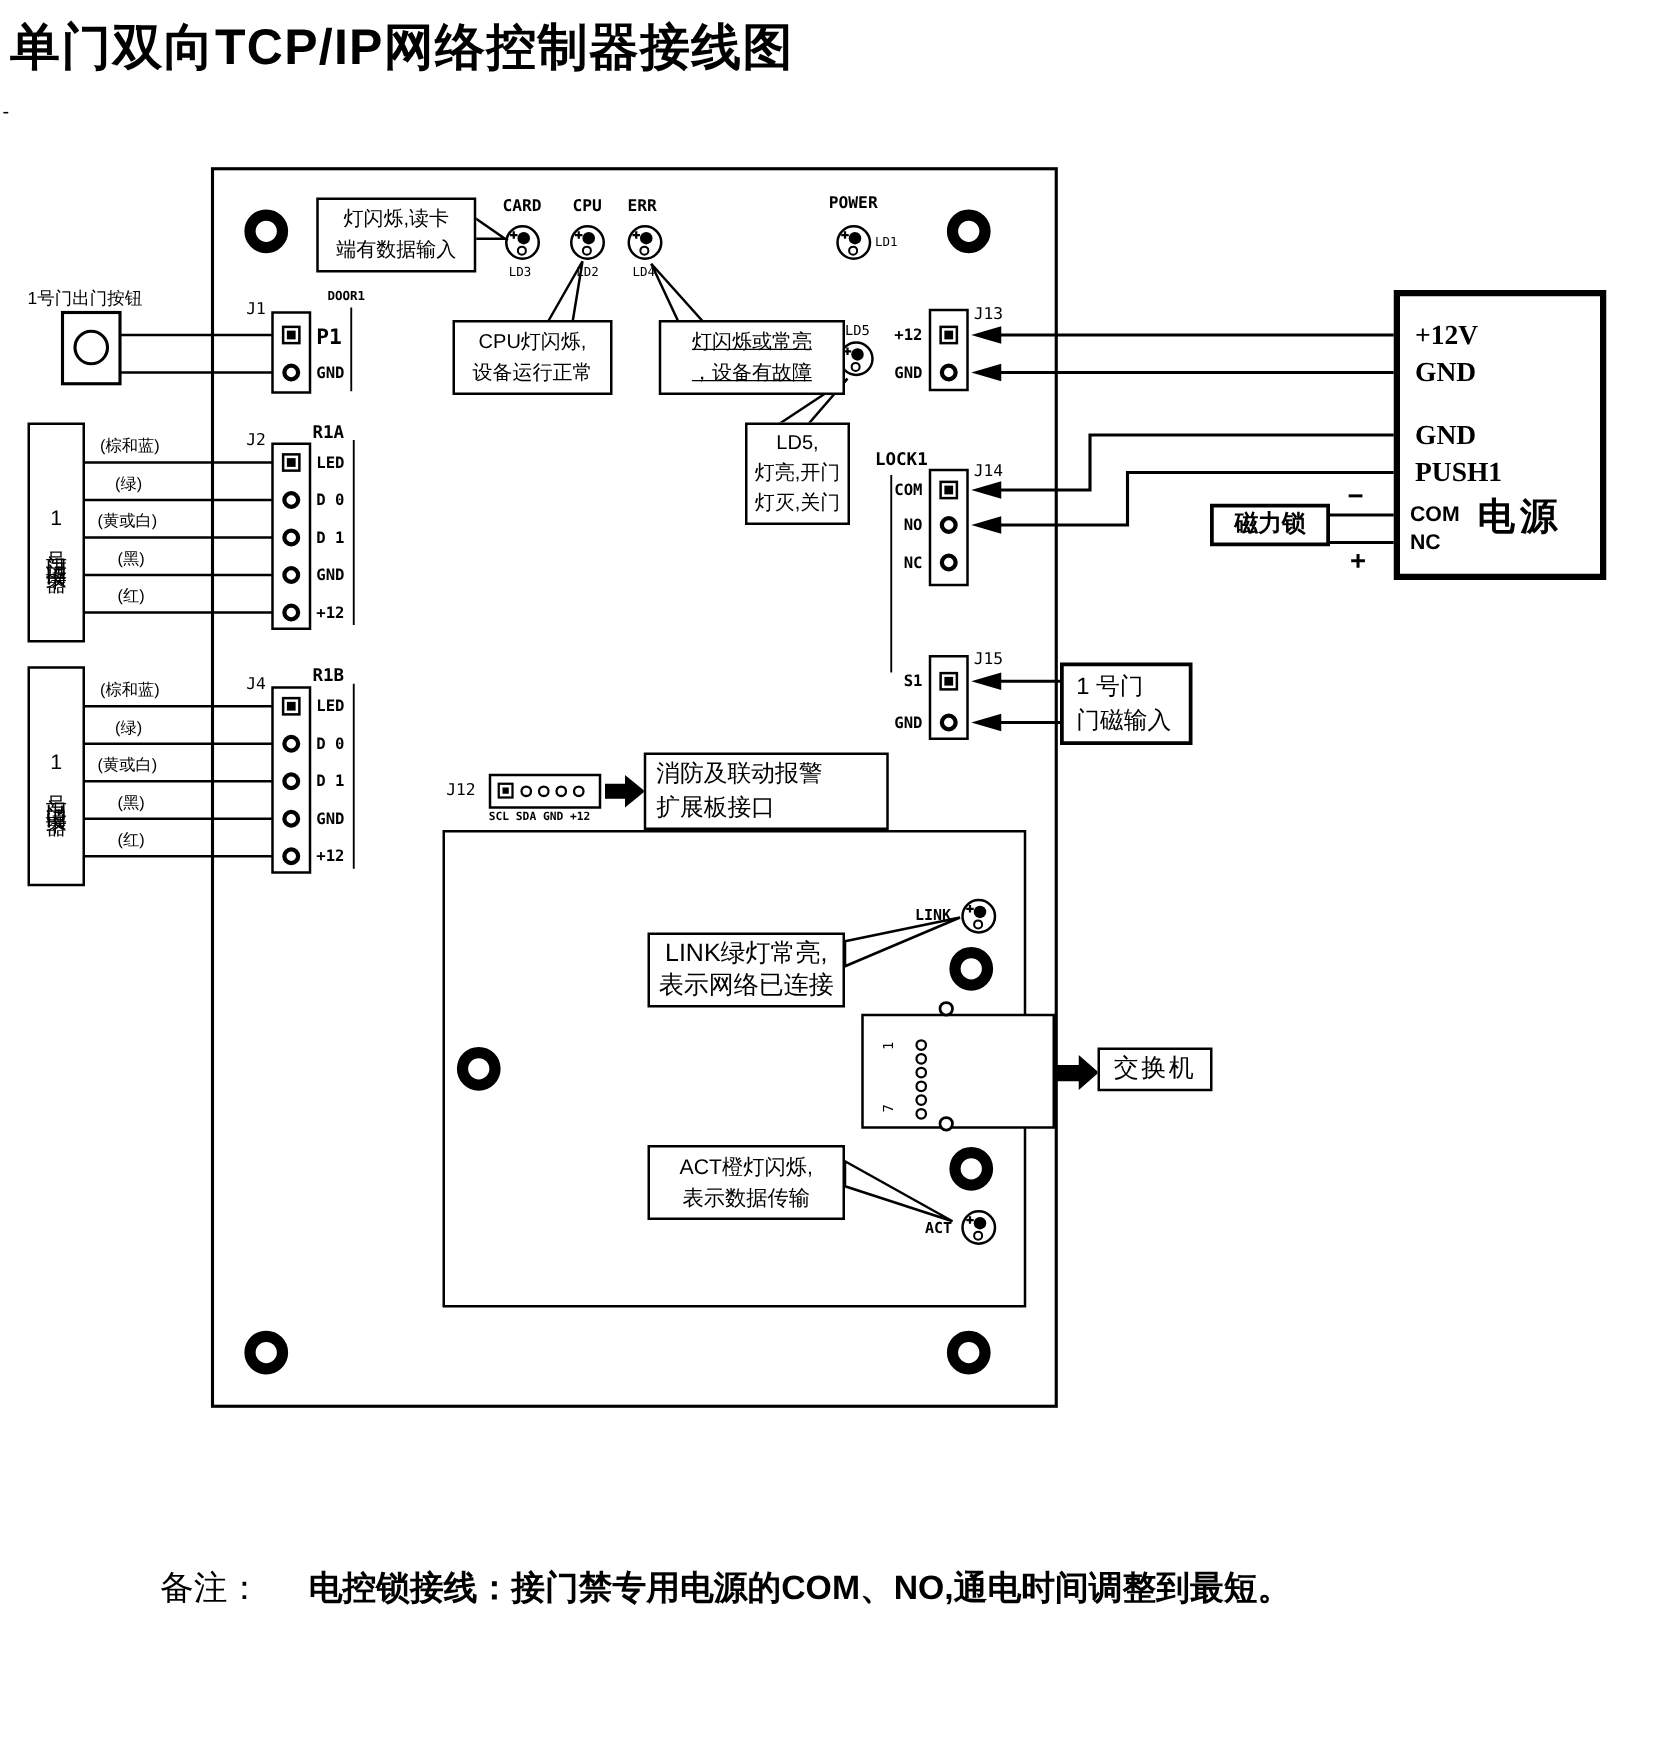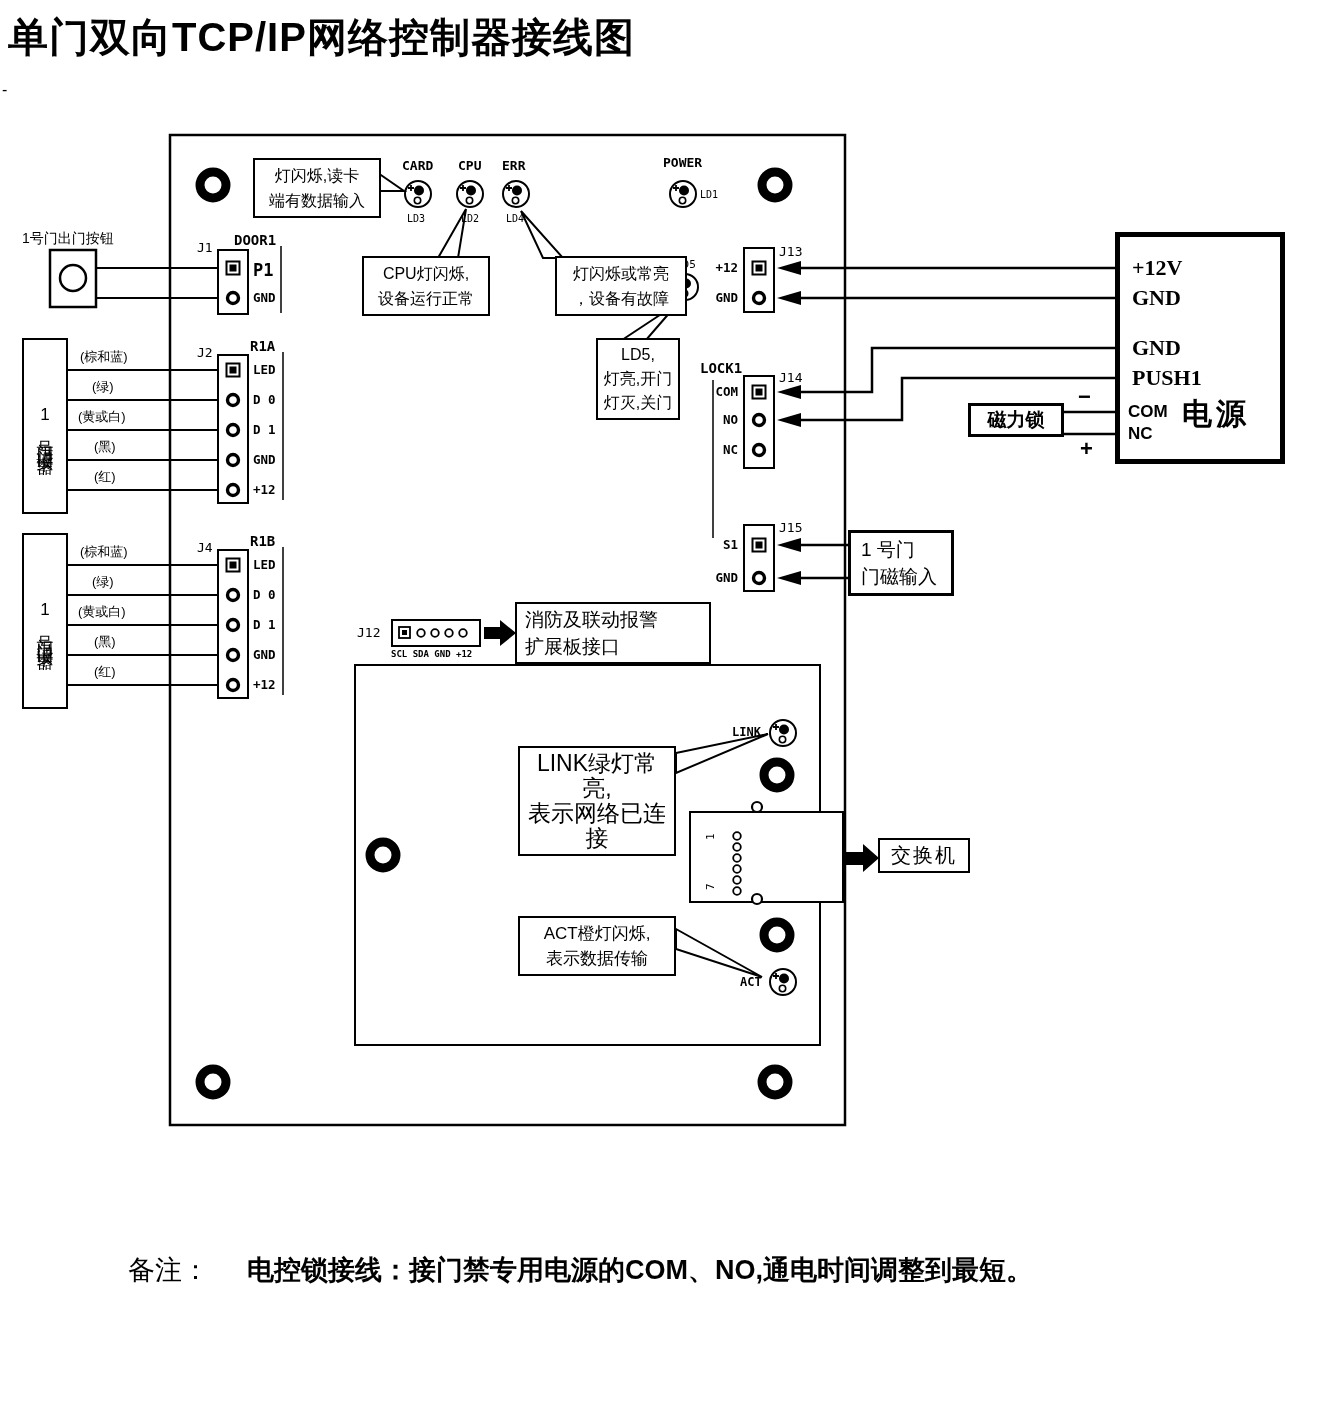--- a/index.html
+++ b/index.html
@@ -185,21 +185,21 @@
   <span class="lbl mono-sm" style="left:461px;top:214px;font-size:10px;">LD2</span>
   <span class="lbl mono-sm" style="left:506px;top:214px;font-size:10px;">LD4</span>
   <span class="lbl mono-sm" style="left:700px;top:190px;font-size:10px;">LD1</span>
   <span class="lbl mono-sm" style="left:676px;top:259px;font-size:11px;">LD5</span>
   <span class="lbl mono" style="left:732px;top:726px;font-size:12px;">LINK</span>
   <span class="lbl mono" style="left:740px;top:976px;font-size:12px;">ACT</span>
 
   <span class="lbl" style="left:22px;top:231px;font-size:14px;">1号门出门按钮</span>
 
   <span class="lbl mono-sm" style="left:197px;top:241px;font-size:13px;">J1</span>
-  <span class="lbl mono" style="left:234px;top:233px;font-size:14px;">DOOR1</span>
+  <span class="lbl mono" style="left:262px;top:233px;font-size:10px;">DOOR1</span>
   <span class="lbl mono" style="left:253px;top:262px;font-size:17px;text-align:right;">P1</span>
   <span class="lbl mono" style="left:253px;top:292px;font-size:12.5px;">GND</span>
 
   <div class="box vtext" style="left:22px;top:338px;width:46px;height:176px;font-size:17px;border-width:2.5px;">1号门进门读卡器</div>
   <span class="lbl" style="left:80px;top:350px;font-size:13px;">(棕和蓝)</span>
   <span class="lbl" style="left:92px;top:380px;font-size:13px;">(绿)</span>
   <span class="lbl" style="left:78px;top:410px;font-size:13px;">(黄或白)</span>
   <span class="lbl" style="left:94px;top:440px;font-size:13px;">(黑)</span>
   <span class="lbl" style="left:94px;top:470px;font-size:13px;">(红)</span>
   <span class="lbl mono-sm" style="left:197px;top:346px;font-size:13px;">J2</span>
@@ -239,26 +239,26 @@
   <span class="lbl mono" style="left:690px;top:572px;width:48px;text-align:right;font-size:12.5px;">GND</span>
 
   <span class="lbl mono-sm" style="left:357px;top:626px;font-size:13px;">J12</span>
   <span class="lbl mono" style="left:391px;top:650px;font-size:9px;">SCL SDA GND</span>
   <span class="lbl mono" style="left:456px;top:650px;font-size:9px;">+12</span>
 
   <div class="box callout" style="left:253px;top:158px;width:128px;">灯闪烁,读卡
 端有数据输入</div>
   <div class="box callout" style="left:362px;top:256px;width:128px;">CPU灯闪烁,
 设备运行正常</div>
-  <div class="box callout" style="left:555px;top:256px;width:132px;">灯闪烁或常亮
+  <div class="box callout" style="left:527px;top:256px;width:149px;text-decoration:underline;">灯闪烁或常亮
 ，设备有故障</div>
   <div class="box callout" style="left:596px;top:338px;width:84px;line-height:24px;">LD5,
 灯亮,开门
 灯灭,关门</div>
-  <div class="box callout" style="left:518px;top:746px;width:158px;font-size:23px;">LINK绿灯常亮,
+  <div class="box callout" style="left:518px;top:746px;width:158px;font-size:20px;">LINK绿灯常亮,
 表示网络已连接</div>
   <div class="box callout" style="left:518px;top:916px;width:158px;font-size:17px;">ACT橙灯闪烁,
 表示数据传输</div>
 
   <div class="box thick" style="left:515px;top:602px;width:196px;font-size:19px;line-height:27px;padding:2px 8px;text-align:left;">消防及联动报警
 扩展板接口</div>
   <div class="box" style="left:848px;top:530px;width:106px;border-width:3px;font-size:19px;line-height:27px;padding:3px 0 3px 10px;text-align:left;">1 号门
 门磁输入</div>
   <div class="box thick" style="left:878px;top:838px;width:92px;font-size:20px;line-height:31px;text-align:center;letter-spacing:2px;">交换机</div>
   <div class="box" style="left:968px;top:403px;width:96px;border-width:3px;font-size:19px;font-weight:bold;line-height:28px;text-align:center;">磁力锁</div>

